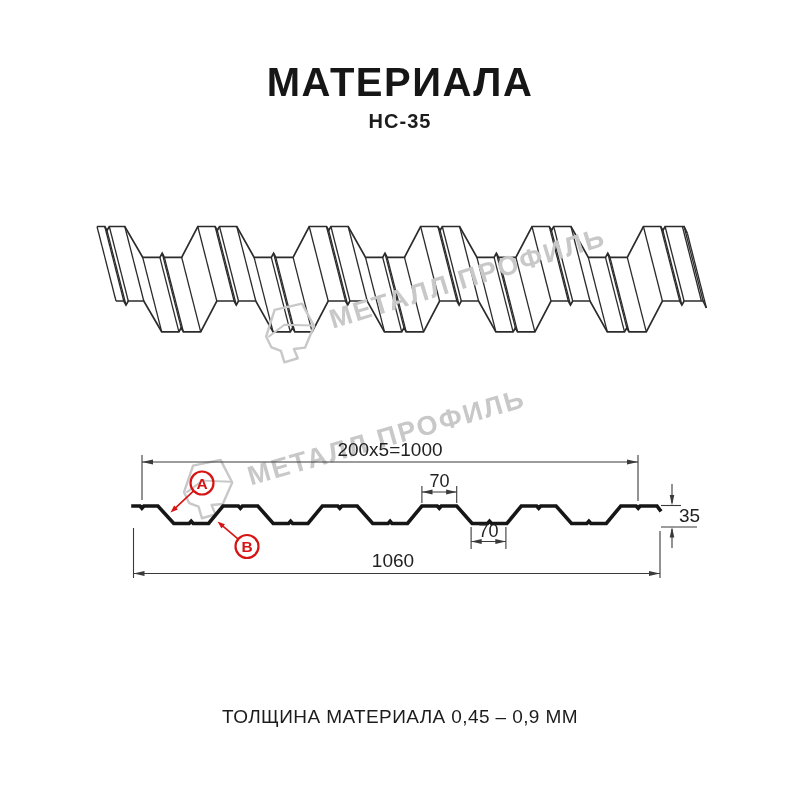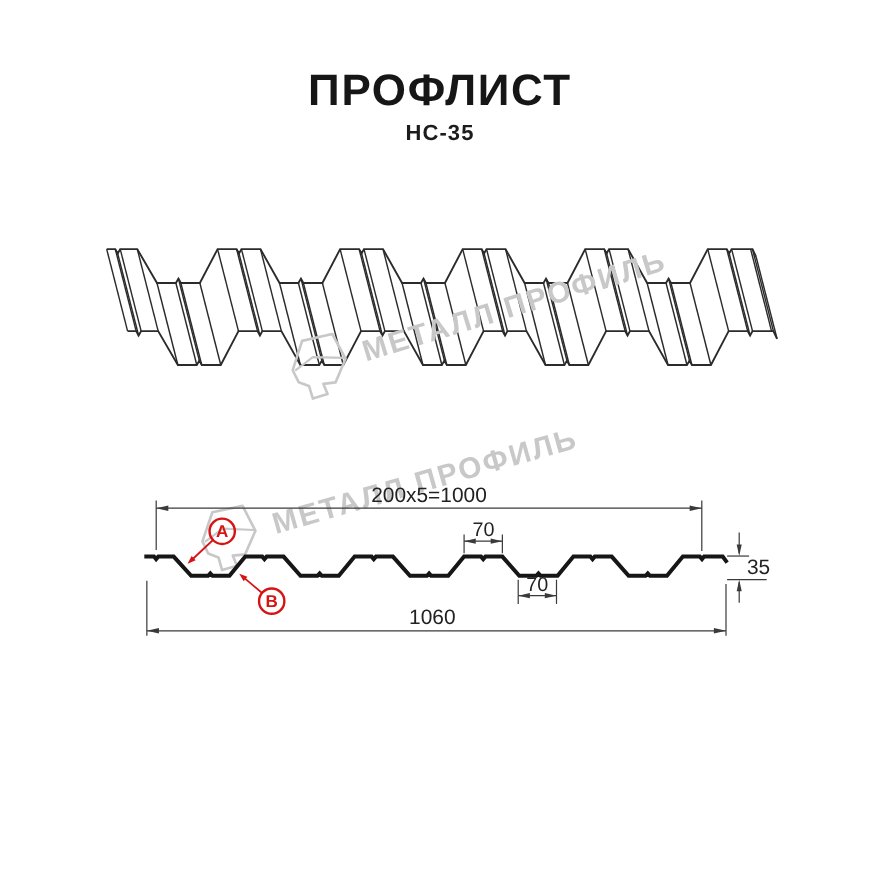--- a/index.html
+++ b/index.html
@@ -19,21 +19,21 @@
   #wm2{left:174px;top:456px;transform:rotate(-16deg);transform-origin:32px 33px;}
   #svg-3d{z-index:1;}
   #svg-section{z-index:3;}
   svg text{font-family:"Liberation Sans", sans-serif;}
 </style>
 </head>
 <body>
 
 <div id="stage">
 
-  <div id="page-title">ПРОФЛИСТ</div>
+  <div id="page-title">МАТЕРИАЛА</div>
   <div id="page-subtitle">НС-35</div>
 
   <svg id="svg-3d" class="layer" viewBox="0 0 800 800">
     <g id="g3d">
         <polygon points="116.0,301.0 123.8,301.0 126.0,305.0 128.3,301.0 143.8,301.0 161.7,331.8 178.9,331.8 181.2,327.8 183.4,331.8 200.7,331.8 216.8,301.0 234.1,301.0 236.3,305.0 238.5,301.0 255.8,301.0 273.1,331.8 290.3,331.8 292.6,327.8 294.8,331.8 312.1,331.8 328.2,301.0 345.5,301.0 347.7,305.0 349.9,301.0 367.2,301.0 384.5,331.8 401.7,331.8 404.0,327.8 406.2,331.8 423.5,331.8 439.6,301.0 456.9,301.0 459.1,305.0 461.3,301.0 478.6,301.0 495.9,331.8 513.1,331.8 515.4,327.8 517.6,331.8 534.9,331.8 551.0,301.0 568.3,301.0 570.5,305.0 572.7,301.0 590.0,301.0 607.3,331.8 624.5,331.8 626.8,327.8 629.0,331.8 646.3,331.8 662.4,301.0 679.7,301.0 681.9,305.0 684.1,301.0 701.4,301.0 703.1,301.0 706.4,308.0 687.4,233.5 684.1,226.5 682.4,226.5 665.1,226.5 662.9,230.5 660.7,226.5 643.4,226.5 627.3,257.3 610.0,257.3 607.8,253.3 605.5,257.3 588.3,257.3 571.0,226.5 553.7,226.5 551.5,230.5 549.3,226.5 532.0,226.5 515.9,257.3 498.6,257.3 496.4,253.3 494.1,257.3 476.9,257.3 459.6,226.5 442.3,226.5 440.1,230.5 437.9,226.5 420.6,226.5 404.5,257.3 387.2,257.3 385.0,253.3 382.7,257.3 365.5,257.3 348.2,226.5 330.9,226.5 328.7,230.5 326.5,226.5 309.2,226.5 293.1,257.3 275.8,257.3 273.6,253.3 271.3,257.3 254.1,257.3 236.8,226.5 219.5,226.5 217.3,230.5 215.1,226.5 197.8,226.5 181.7,257.3 164.4,257.3 162.2,253.3 159.9,257.3 142.7,257.3 124.8,226.5 109.3,226.5 107.0,230.5 104.8,226.5 97.0,226.5" fill="#ffffff"></polygon>
         <g stroke="#2b2b2b" stroke-width="1.3">
           <line x1="116.0" y1="301.0" x2="97.0" y2="226.5"></line>
           <line x1="123.8" y1="301.0" x2="104.8" y2="226.5"></line>
           <line x1="126.0" y1="305.0" x2="107.0" y2="230.5"></line>
           <line x1="128.3" y1="301.0" x2="109.3" y2="226.5"></line>
@@ -172,13 +172,14 @@
     </g>
 
     <g>
       <line x1="238.2" y1="539.1" x2="222" y2="525.3" stroke="#d61414" stroke-width="1.6"></line>
       <polygon points="217.5,521.5 224.9,524.3 221.5,528.4" fill="#d61414"></polygon>
       <circle cx="247" cy="546.5" r="11.5" fill="#ffffff" fill-opacity="0" stroke="#d61414" stroke-width="2.2"></circle>
       <text x="247" y="552" text-anchor="middle" font-size="15.5" font-weight="600" fill="#d61414">B</text>
     </g>
   </svg>
 
+  <div id="page-footer">ТОЛЩИНА МАТЕРИАЛА 0,45 – 0,9 ММ</div>
 </div>
 
 </body></html>

